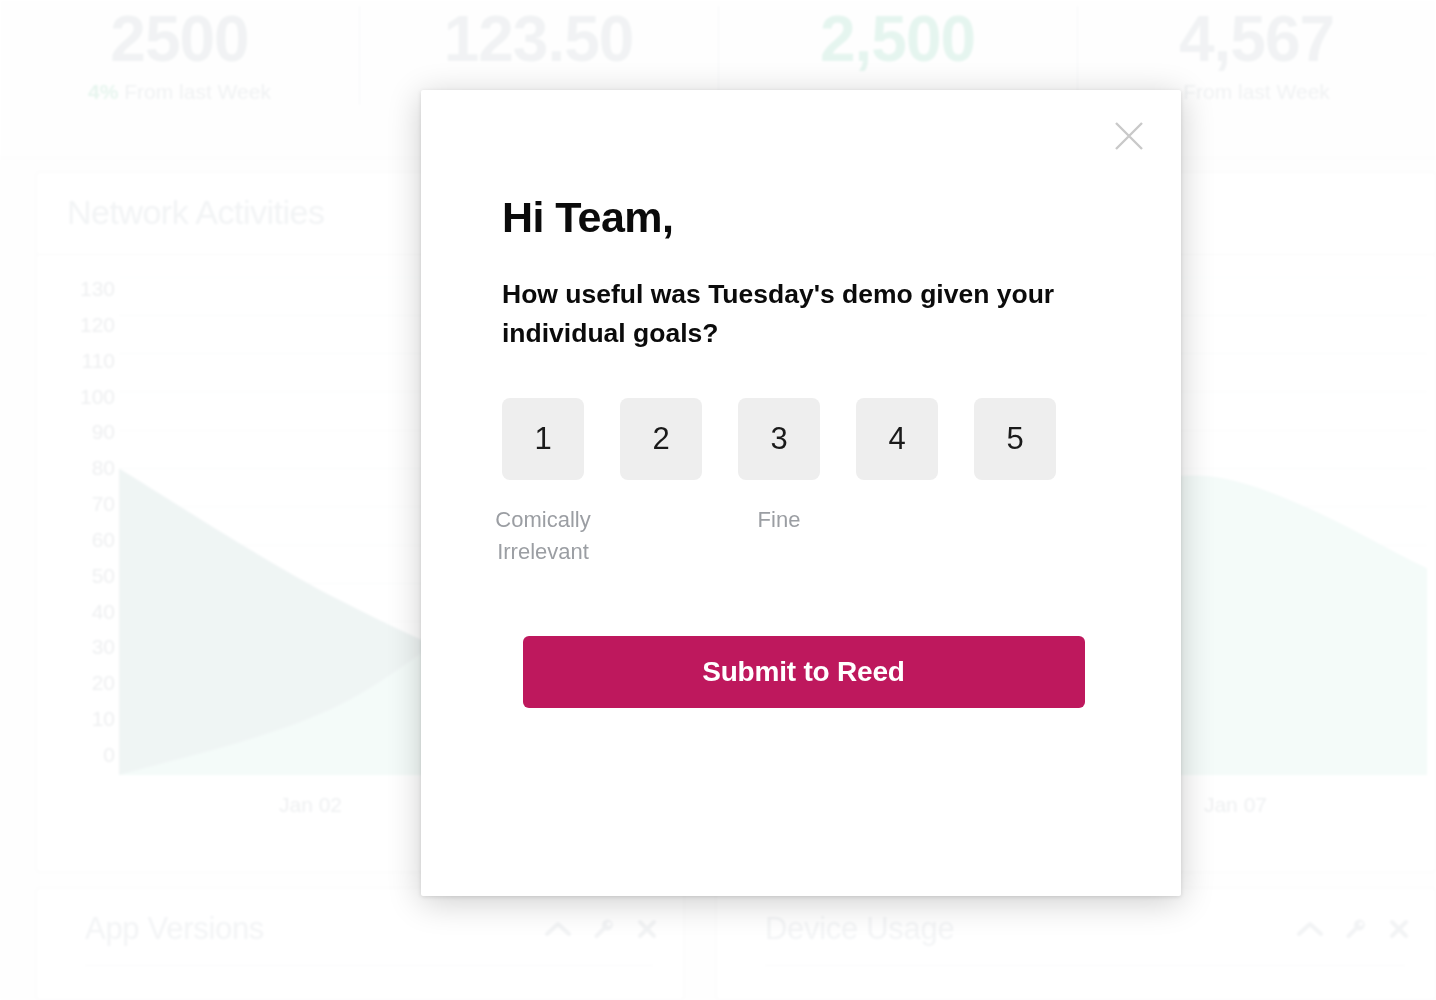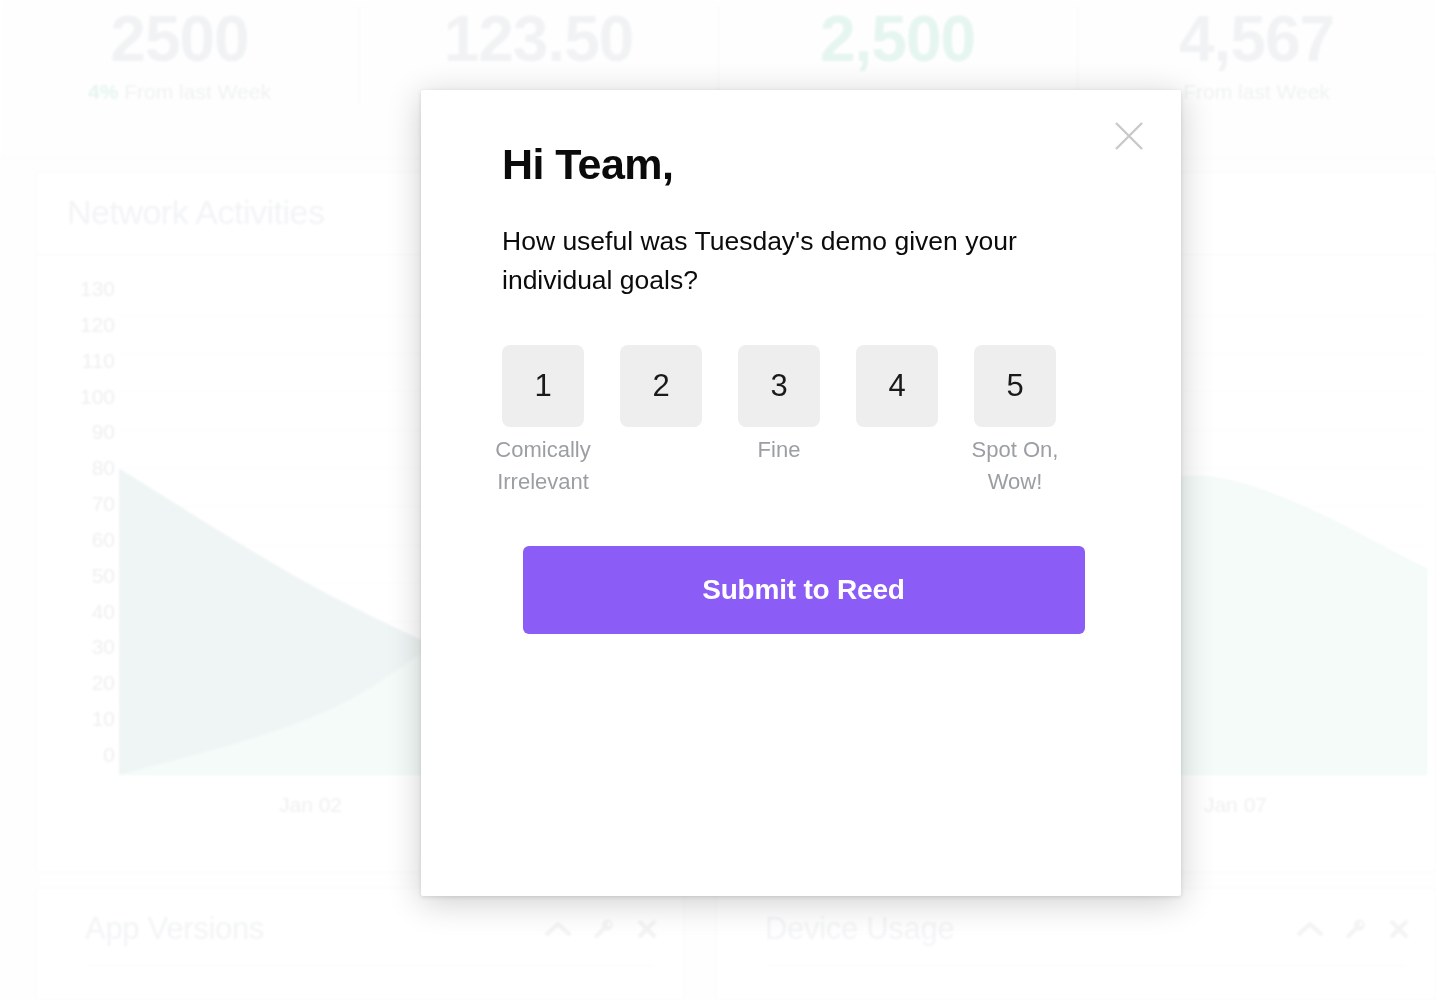--- a/index.html
+++ b/index.html
@@ -130,42 +130,42 @@
   }
 
   .modal-close {
     position: absolute; right: 30px; top: 24px;
     width: 44px; height: 44px;
     display: flex; align-items: center; justify-content: center;
     cursor: pointer;
   }
   .modal-close svg { display: block; }
 
-  .modal-body { padding: 51px 76px 0 81px; }
+  .modal-body { padding: 104px 76px 0 81px; }
 
   .modal-heading {
     font-size: 43px;
     font-weight: bold;
     color: #0b0b0b;
     letter-spacing: -0.6px;
     line-height: 1.1;
     margin-bottom: 34px;
   }
 
   .modal-para {
     font-size: 26.5px;
     color: #141414;
     line-height: 1.45;
     max-width: 600px;
     margin-bottom: 34px;
   }
 
   .modal-question {
     font-size: 26.5px;
-    font-weight: normal;
+    font-weight: bold;
     color: #0b0b0b;
     line-height: 1.45;
     max-width: 600px;
     margin-bottom: 46px;
   }
 
   .rating-row {
     display: flex;
     gap: 36px;
   }
@@ -176,33 +176,33 @@
   .rating-tile {
     width: 82px; height: 82px;
     background: #eeeeee;
     border-radius: 8px;
     display: flex; align-items: center; justify-content: center;
     font-size: 31px;
     color: #1a1a1a;
     cursor: pointer;
   }
   .rating-label {
-    margin-top: 7px;
+    margin-top: 24px;
     font-size: 22px;
     line-height: 1.45;
     color: #9b9ea3;
     text-align: center;
     width: 110px;
   }
 
   .submit-btn {
     display: block;
-    margin: 48px auto 0 auto;
-    width: 562px; height: 88px;
-    background: #8b5cf6;
+    margin: 68px auto 0 auto;
+    width: 562px; height: 72px;
+    background: #be185d;
     border: none;
     border-radius: 6px;
     color: #ffffff;
     font-family: "Liberation Sans", sans-serif;
     font-size: 28px;
     font-weight: bold;
     cursor: pointer;
     letter-spacing: -0.2px;
   }
 </style>
@@ -363,21 +363,20 @@
         </div>
         <div class="rating-item">
           <div class="rating-tile">3</div>
           <div class="rating-label">Fine</div>
         </div>
         <div class="rating-item">
           <div class="rating-tile">4</div>
         </div>
         <div class="rating-item">
           <div class="rating-tile">5</div>
-          <div class="rating-label">Spot On, Wow!</div>
         </div>
       </div>
 
       <button class="submit-btn">Submit to Reed</button>
     </div>
 
   </div>
 
 </div>
 

